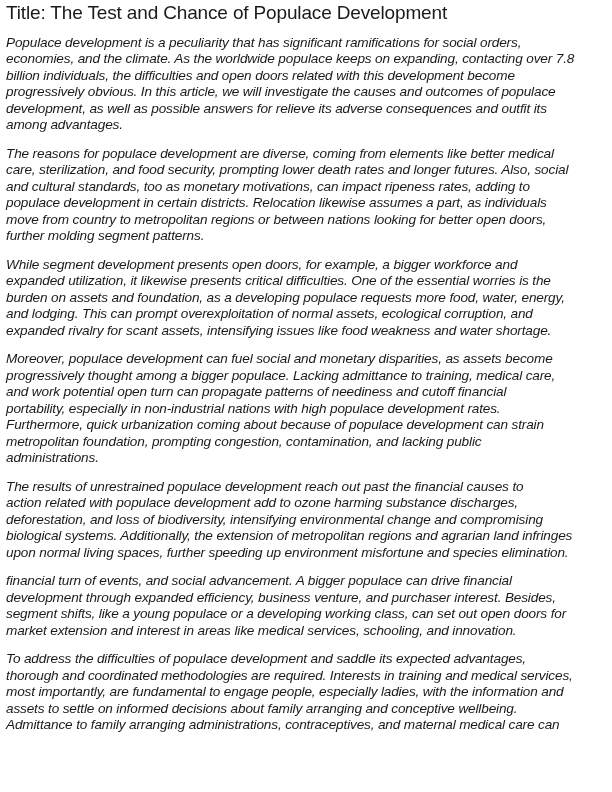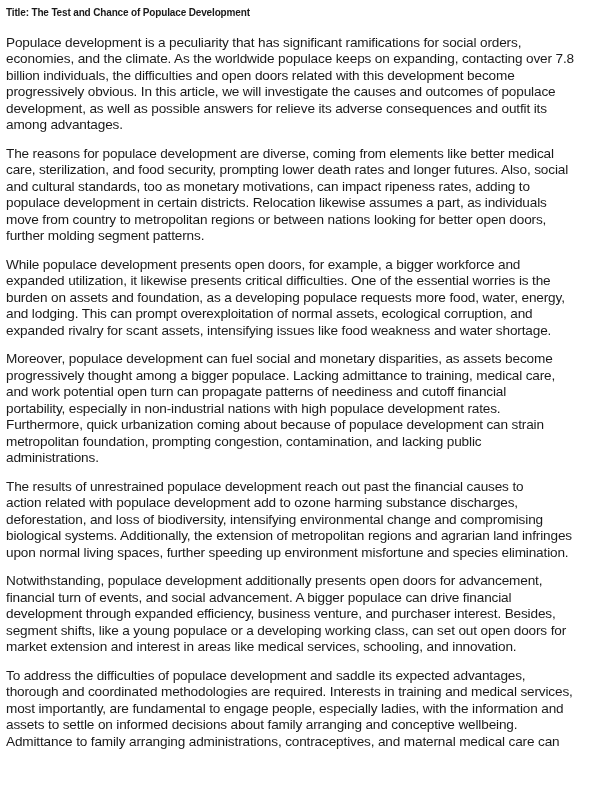--- a/index.html
+++ b/index.html
@@ -16,31 +16,32 @@
       font-size: 13.6px;
       line-height: 16.5px;
       letter-spacing: -0.15px;
     }
     .page {
       position: relative;
       padding: 5px 4px 0 6px;
     }
     .title {
       margin: 0 0 13px 0;
-      font-weight: bold;
-      font-size: 10px;
+      font-weight: normal;
+      font-size: 19px;
       line-height: 16.5px;
     }
     .para {
       margin: 0 0 12px 0;
       white-space: normal;
     }
     .line {
       display: block;
       white-space: nowrap;
+      font-style: italic;
     }
   </style>
 </head>
 <body>
 
 <div class="page">
   <p class="title">Title: The Test and Chance of Populace Development</p>
 
   <p class="para">
     <span class="line">Populace development is a peculiarity that has significant ramifications for social orders,</span>
@@ -54,21 +55,21 @@
   <p class="para">
     <span class="line">The reasons for populace development are diverse, coming from elements like better medical</span>
     <span class="line">care, sterilization, and food security, prompting lower death rates and longer futures. Also, social</span>
     <span class="line">and cultural standards, too as monetary motivations, can impact ripeness rates, adding to</span>
     <span class="line">populace development in certain districts. Relocation likewise assumes a part, as individuals</span>
     <span class="line">move from country to metropolitan regions or between nations looking for better open doors,</span>
     <span class="line">further molding segment patterns.</span>
   </p>
 
   <p class="para">
-    <span class="line">While populace development presents open doors, for example, a bigger workforce and</span>
+    <span class="line">While segment development presents open doors, for example, a bigger workforce and</span>
     <span class="line">expanded utilization, it likewise presents critical difficulties. One of the essential worries is the</span>
     <span class="line">burden on assets and foundation, as a developing populace requests more food, water, energy,</span>
     <span class="line">and lodging. This can prompt overexploitation of normal assets, ecological corruption, and</span>
     <span class="line">expanded rivalry for scant assets, intensifying issues like food weakness and water shortage.</span>
   </p>
 
   <p class="para">
     <span class="line">Moreover, populace development can fuel social and monetary disparities, as assets become</span>
     <span class="line">progressively thought among a bigger populace. Lacking admittance to training, medical care,</span>
     <span class="line">and work potential open turn can propagate patterns of neediness and cutoff financial</span>
@@ -80,21 +81,20 @@
 
   <p class="para">
     <span class="line">The results of unrestrained populace development reach out past the financial causes to</span>
     <span class="line">action related with populace development add to ozone harming substance discharges,</span>
     <span class="line">deforestation, and loss of biodiversity, intensifying environmental change and compromising</span>
     <span class="line">biological systems. Additionally, the extension of metropolitan regions and agrarian land infringes</span>
     <span class="line">upon normal living spaces, further speeding up environment misfortune and species elimination.</span>
   </p>
 
   <p class="para">
-    <span class="line">Notwithstanding, populace development additionally presents open doors for advancement,</span>
     <span class="line">financial turn of events, and social advancement. A bigger populace can drive financial</span>
     <span class="line">development through expanded efficiency, business venture, and purchaser interest. Besides,</span>
     <span class="line">segment shifts, like a young populace or a developing working class, can set out open doors for</span>
     <span class="line">market extension and interest in areas like medical services, schooling, and innovation.</span>
   </p>
 
   <p class="para">
     <span class="line">To address the difficulties of populace development and saddle its expected advantages,</span>
     <span class="line">thorough and coordinated methodologies are required. Interests in training and medical services,</span>
     <span class="line">most importantly, are fundamental to engage people, especially ladies, with the information and</span>

